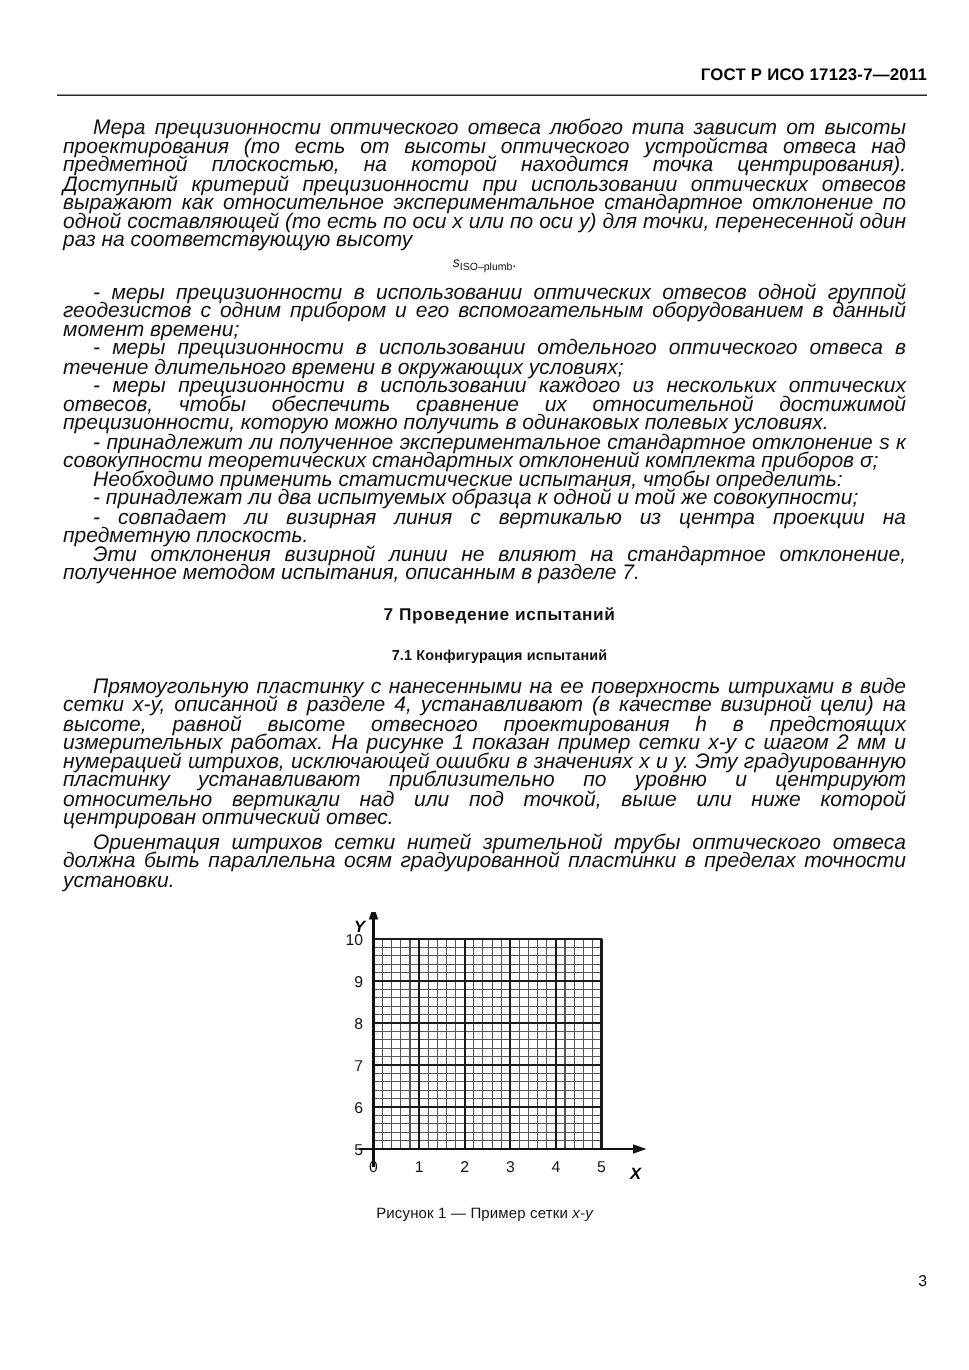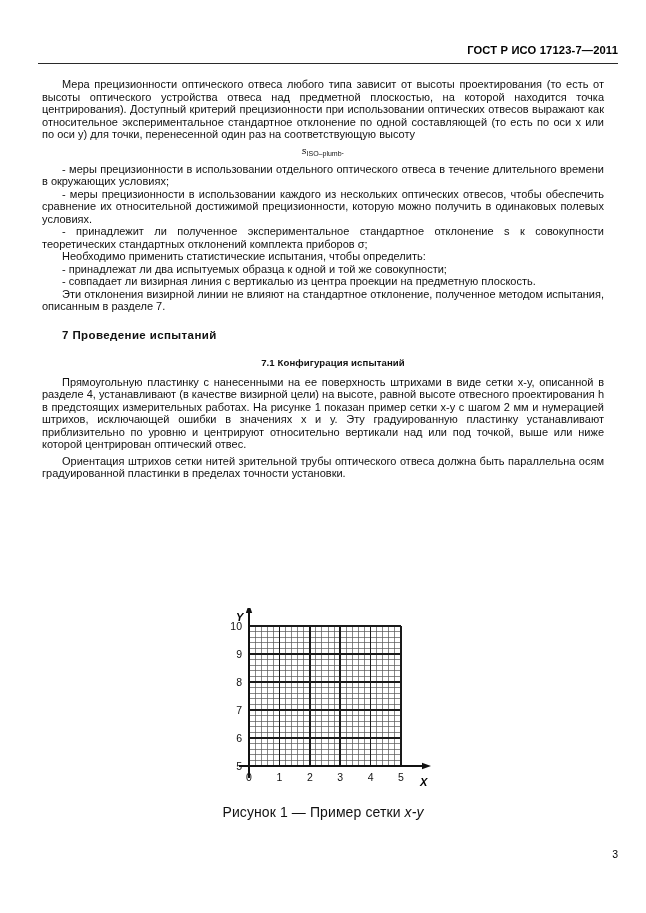--- a/index.html
+++ b/index.html
@@ -36,26 +36,27 @@
     background: #2a2a2a;
   }
   
   .content {
     position: absolute;
     top: 78px; left: 42px;
     width: 562px;
   }
   p.para {
     margin: 0 0 0px 0;
-    font-size: 11px;
+    font-size: 14px;
     line-height: 12.5px;
     text-align: justify;
     text-justify: inter-word;
     color: #111;
     hyphens: none;
+    font-style: italic;
   }
   p.indent { text-indent: 20px; }
   p.dash { text-indent: 20px; }
   .formula {
     margin: 3px 0 3px 0;
     text-align: center;
     font-size: 9.5px;
     line-height: 13px;
   }
   .formula .it { font-style: italic; }
@@ -63,20 +64,21 @@
     font-size: 7px;
     font-style: normal;
     vertical-align: -2px;
   }
   
   h2.sect {
     font-size: 11.5px;
     font-weight: bold;
     margin: 16px 0 16px 20px;
     letter-spacing: 0.4px;
+    text-align: center;
   }
   h3.subsect {
     font-size: 9.6px;
     font-weight: bold;
     margin: 14px 0 8px 20px;
     letter-spacing: 0.1px;
     text-align: center;
   }
   .gap-sm { height: 4px; }
   
@@ -88,21 +90,21 @@
     flex-direction: column;
     align-items: center;
   }
   .figure-canvas {
     position: relative;
     width: 216px;
     height: 190px;
   }
   .fig-caption {
     margin-top: 6px;
-    font-size: 14px;
+    font-size: 10px;
     color: #111;
     letter-spacing: 0.1px;
   }
   .fig-caption i { font-style: italic; }
   
   .page-number {
     position: absolute;
     right: 28px;
     bottom: 53px;
     font-size: 10.5px;
@@ -119,20 +121,21 @@
   <div class="header-rule"></div>
 
   <div class="content">
 
     <p class="para indent">Мера прецизионности оптического отвеса любого типа зависит от высоты проектирования (то есть от высоты оптического устройства отвеса над предметной плоскостью, на которой находится точка центрирования). Доступный критерий прецизионности при использовании оптических отвесов выражают как относительное экспериментальное стандартное отклонение по одной составляющей (то есть по оси x или по оси y) для точки, перенесенной один раз на соответствующую высоту</p>
 
     <div class="formula">
       <span class="it">s</span><sub>ISO–plumb</sub><span>.</span>
     </div>
 
+    <p class="para dash">- меры прецизионности в использовании оптических отвесов одной группой геодезистов с одним прибором и его вспомогательным оборудованием в данный момент времени;</p>
     <p class="para dash">- меры прецизионности в использовании отдельного оптического отвеса в течение длительного времени в окружающих условиях;</p>
     <p class="para dash">- меры прецизионности в использовании каждого из нескольких оптических отвесов, чтобы обеспечить сравнение их относительной достижимой прецизионности, которую можно получить в одинаковых полевых условиях.</p>
     <p class="para dash">- принадлежит ли полученное экспериментальное стандартное отклонение s к совокупности теоретических стандартных отклонений комплекта приборов σ;</p>
     <p class="para indent">Необходимо применить статистические испытания, чтобы определить:</p>
     <p class="para dash">- принадлежат ли два испытуемых образца к одной и той же совокупности;</p>
     <p class="para dash">- совпадает ли визирная линия с вертикалью из центра проекции на предметную плоскость.</p>
     <p class="para indent">Эти отклонения визирной линии не влияют на стандартное отклонение, полученное методом испытания, описанным в разделе 7.</p>
 
     <h2 class="sect"><span>7</span> <span>Проведение  испытаний</span></h2>
 

